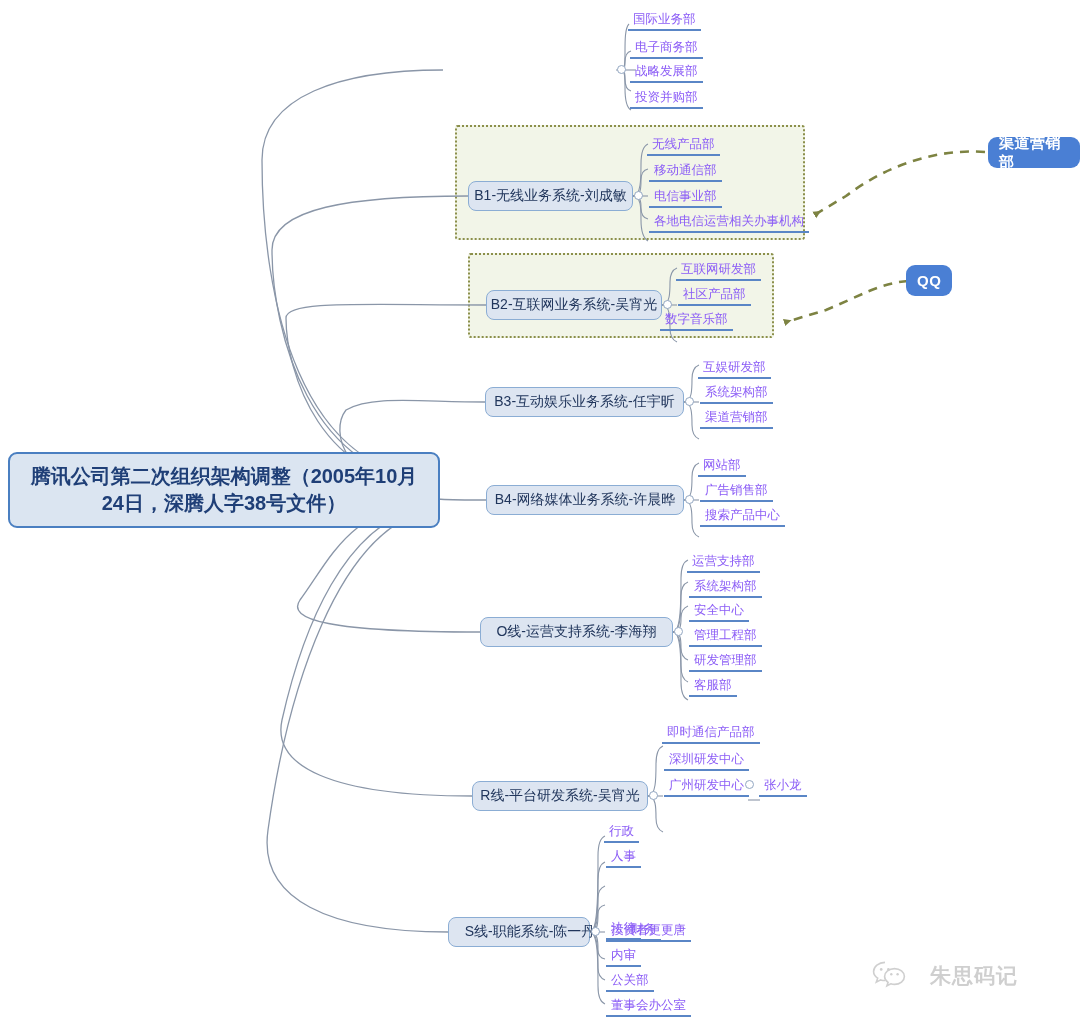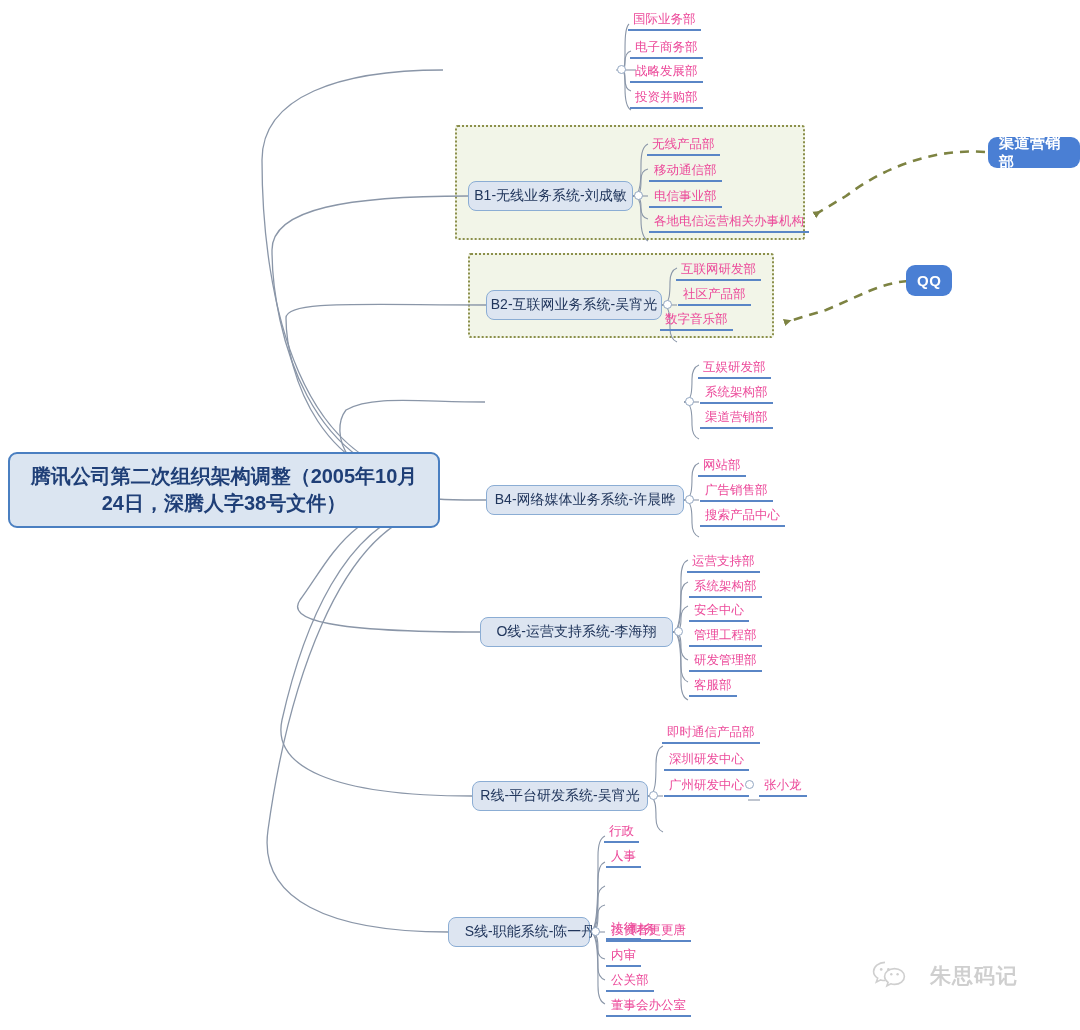--- a/index.html
+++ b/index.html
@@ -59,21 +59,21 @@
     font-size: 14px;
     white-space: nowrap;
     padding: 0 10px;
     height: 30px;
   }
 
   
   .leaf-node {
     position: absolute;
     box-sizing: border-box;
-    color: #ec4899;
+    color: #8b5cf6;
     font-size: 12.5px;
     white-space: nowrap;
     padding: 1px 5px 2px 5px;
     border-bottom: 2px solid #5a86c6;
     line-height: 16px;
   }
 
   
   .junction {
     position: absolute;
@@ -242,20 +242,23 @@
   <div class="leaf-node" style="left:649px; top:212px;">各地电信运营相关办事机构</div>
 
   <div class="sys-node" style="left:486px; top:290px; width:176px;">
     <span>B2-互联网业务系统-吴宵光</span>
   </div>
   <div class="junction" style="left:663px; top:300px;"></div>
   <div class="leaf-node" style="left:676px; top:260px;">互联网研发部</div>
   <div class="leaf-node" style="left:678px; top:285px;">社区产品部</div>
   <div class="leaf-node" style="left:660px; top:310px;">数字音乐部</div>
 
+  <div class="sys-node" style="left:485px; top:387px; width:199px;">
+    <span>B3-互动娱乐业务系统-任宇昕</span>
+  </div>
   <div class="junction" style="left:685px; top:397px;"></div>
   <div class="leaf-node" style="left:698px; top:358px;">互娱研发部</div>
   <div class="leaf-node" style="left:700px; top:383px;">系统架构部</div>
   <div class="leaf-node" style="left:700px; top:408px;">渠道营销部</div>
 
   <div class="sys-node" style="left:486px; top:485px; width:198px;text-align:center;">
     <span>B4-网络媒体业务系统-许晨晔</span>
   </div>
   <div class="junction" style="left:685px; top:495px;"></div>
   <div class="leaf-node" style="left:698px; top:456px;">网站部</div>

